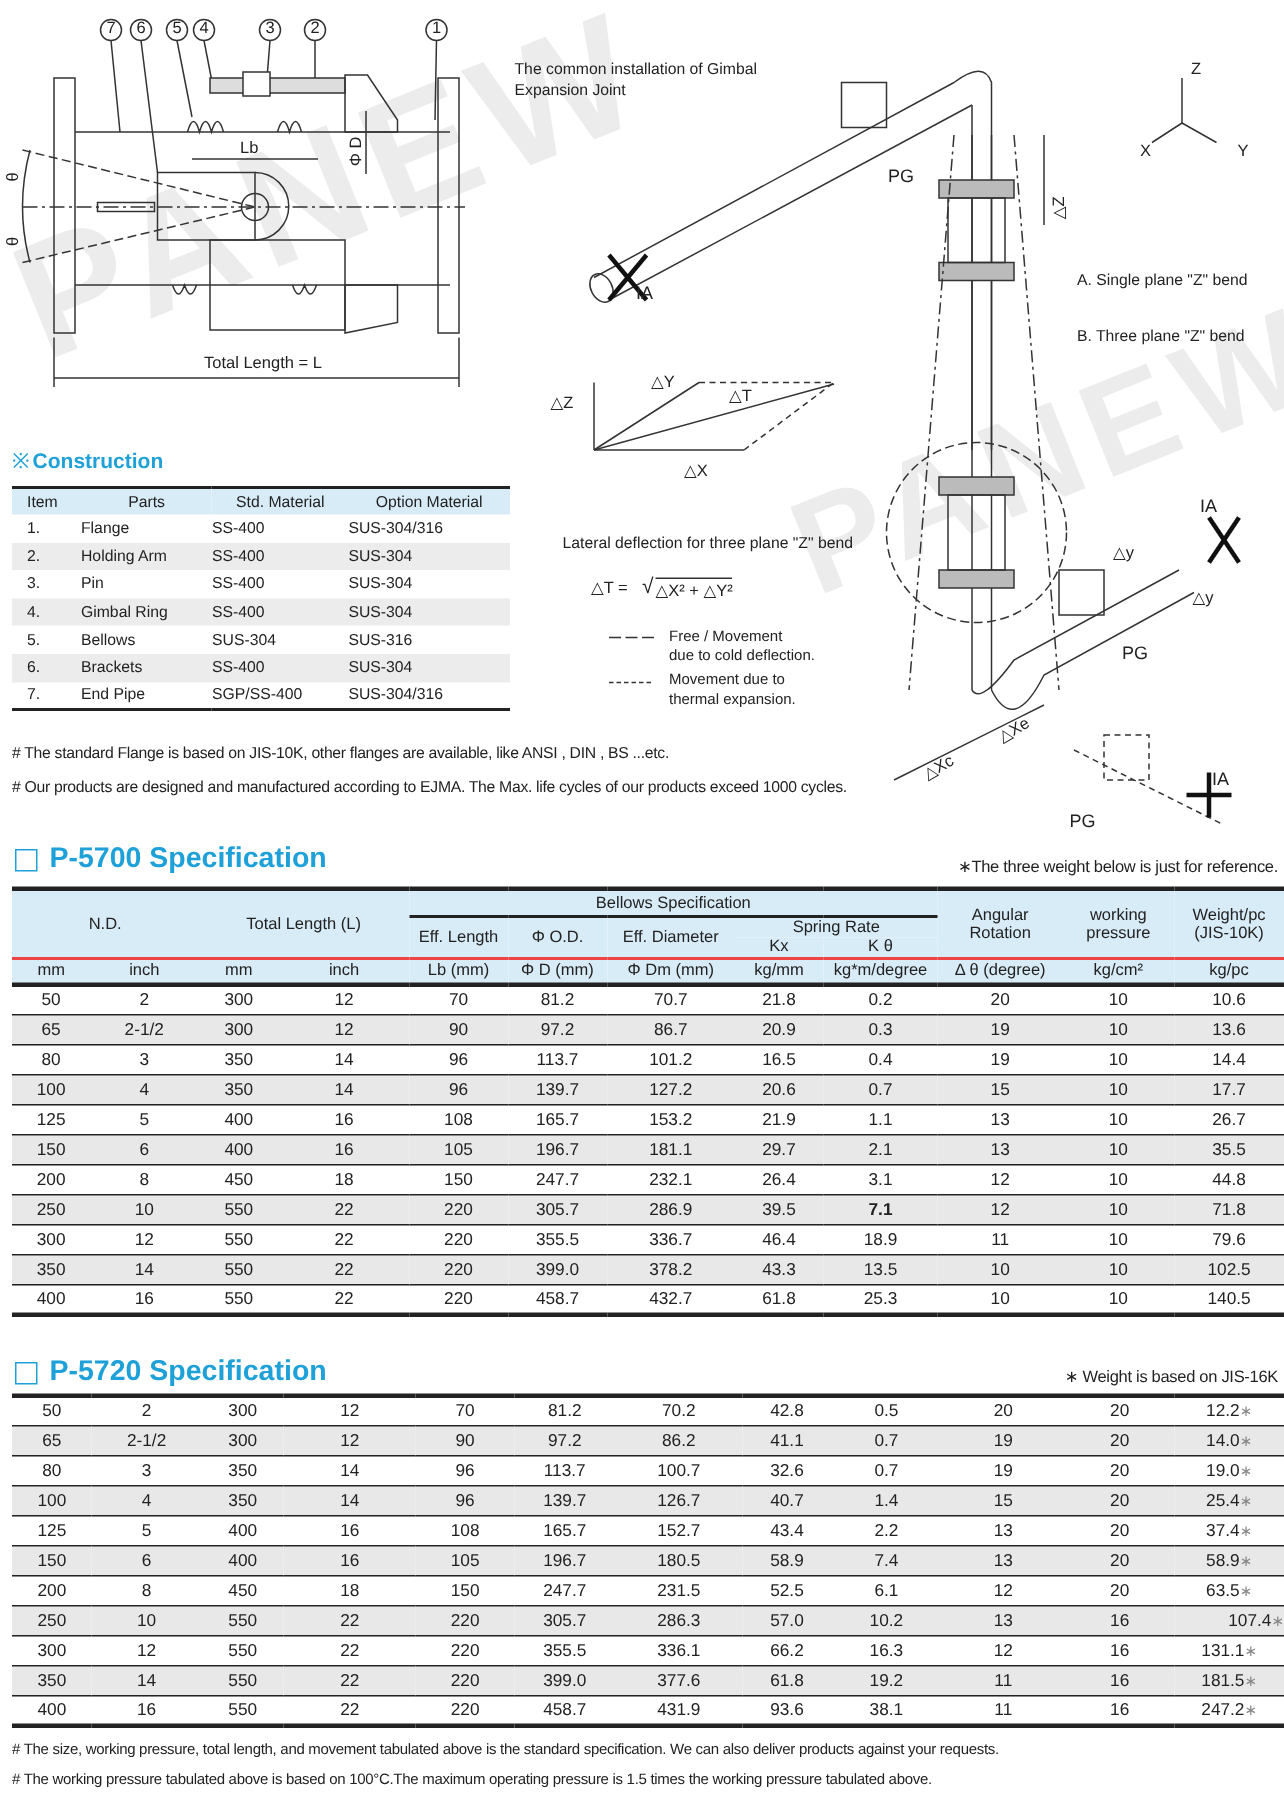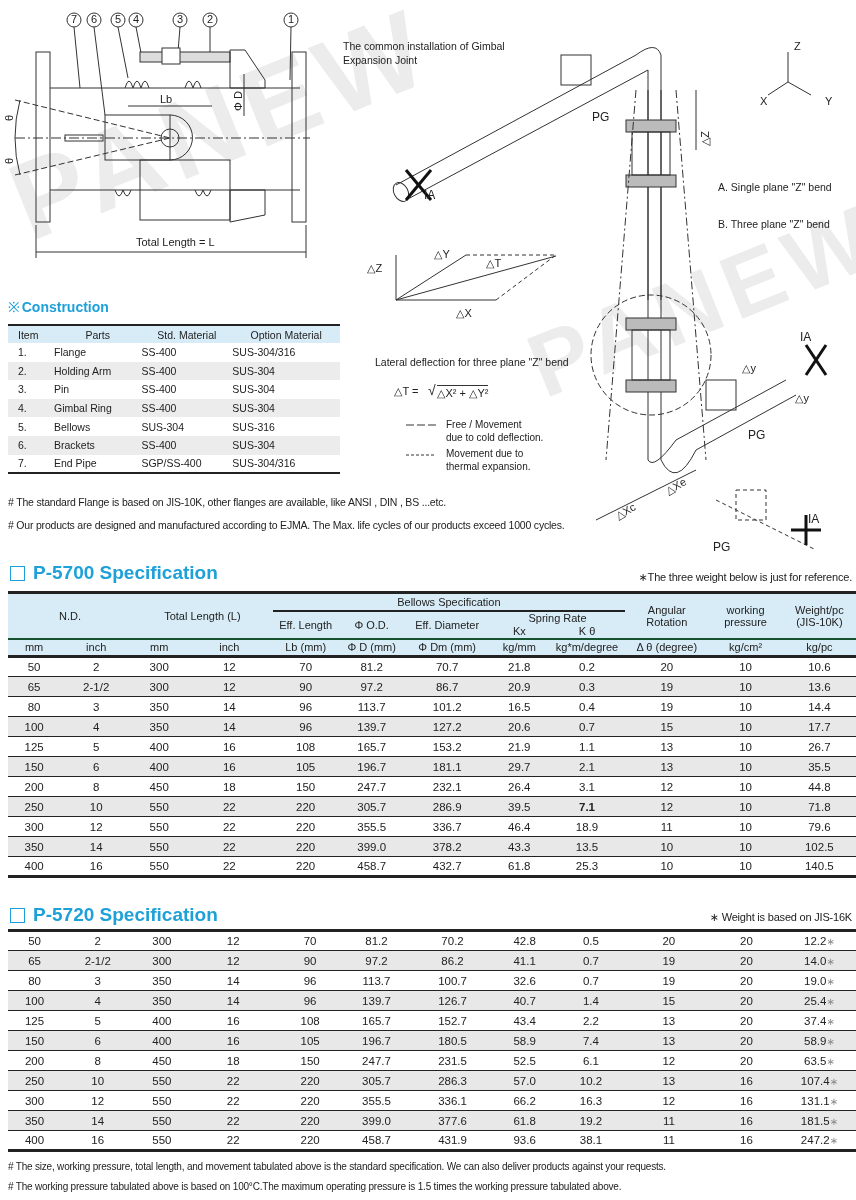--- a/index.html
+++ b/index.html
@@ -18,21 +18,21 @@
   .constr td { height: 18.6px; text-align: left; }
   .constr tr.alt td { background: #ececec; }
   .constr tr:last-child td { border-bottom: 2px solid #222; }
   .constr td:first-child, .constr th:first-child { text-align: left; padding-left: 10px; }
   .spec { left: 8px; width: 848px; }
   .spec th { background: #d8ecf7; font-weight: normal; text-align: center; font-size: 11px; }
   .spec td { text-align: center; height: 20px; border-bottom: 1.5px solid #222; }
   .spec tr.alt td { background: #e8e8e8; }
   .spec tbody tr:last-child td { border-bottom: 3px solid #222; }
   .spec thead tr:first-child th { border-top: 3px solid #222; }
-  .spec .unit th { border-top: 2px solid #14532d; border-bottom: 3px solid #222; height: 18px; }
+  .spec .unit th { border-top: 2px solid #ef4444; border-bottom: 3px solid #222; height: 18px; }
   .spec .uline { border-bottom: 2px solid #222; }
   .ast { color: #888; font-size: 10px; }
 </style>
 </head>
 <body>
 
 <div class="watermark" style="left:0px;top:60px;">PANEW</div>
 <div class="watermark" style="left:520px;top:250px;font-size:90px;">PANEW</div>
 
 <svg width="320" height="265" style="left:0;top:0;" viewBox="0 0 320 265">
@@ -553,21 +553,21 @@
         <td style="width: 78px;"><span>10</span></td>
         <td style="width: 58px;"><span>550</span></td>
         <td style="width: 94px;"><span>22</span></td>
         <td style="width: 70px;"><span>220</span></td>
         <td style="width: 70px;"><span>305.7</span></td>
         <td style="width: 90px;"><span>286.3</span></td>
         <td style="width: 62px;"><span>57.0</span></td>
         <td style="width: 78px;"><span>10.2</span></td>
         <td style="width: 88px;"><span>13</span></td>
         <td style="width: 78px;"><span>16</span></td>
-        <td style="width: 76px;"><span>107.4</span><span class="ast">∗</span></td>
+        <td style="width: 76px; text-align: right;"><span>107.4</span><span class="ast">∗</span></td>
       </tr>
       <tr>
         <td style="width: 56px;"><span>300</span></td>
         <td style="width: 78px;"><span>12</span></td>
         <td style="width: 58px;"><span>550</span></td>
         <td style="width: 94px;"><span>22</span></td>
         <td style="width: 70px;"><span>220</span></td>
         <td style="width: 70px;"><span>355.5</span></td>
         <td style="width: 90px;"><span>336.1</span></td>
         <td style="width: 62px;"><span>66.2</span></td>

